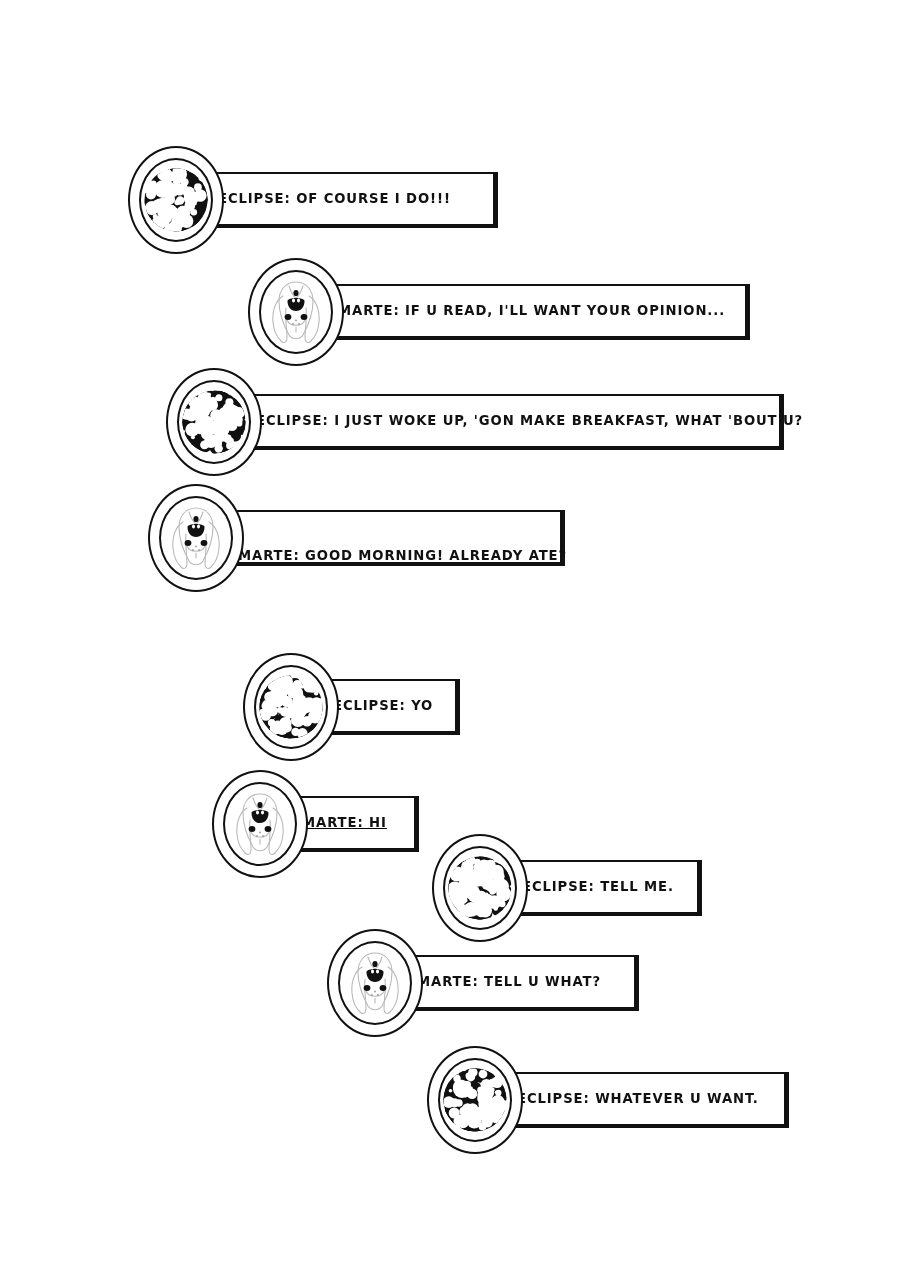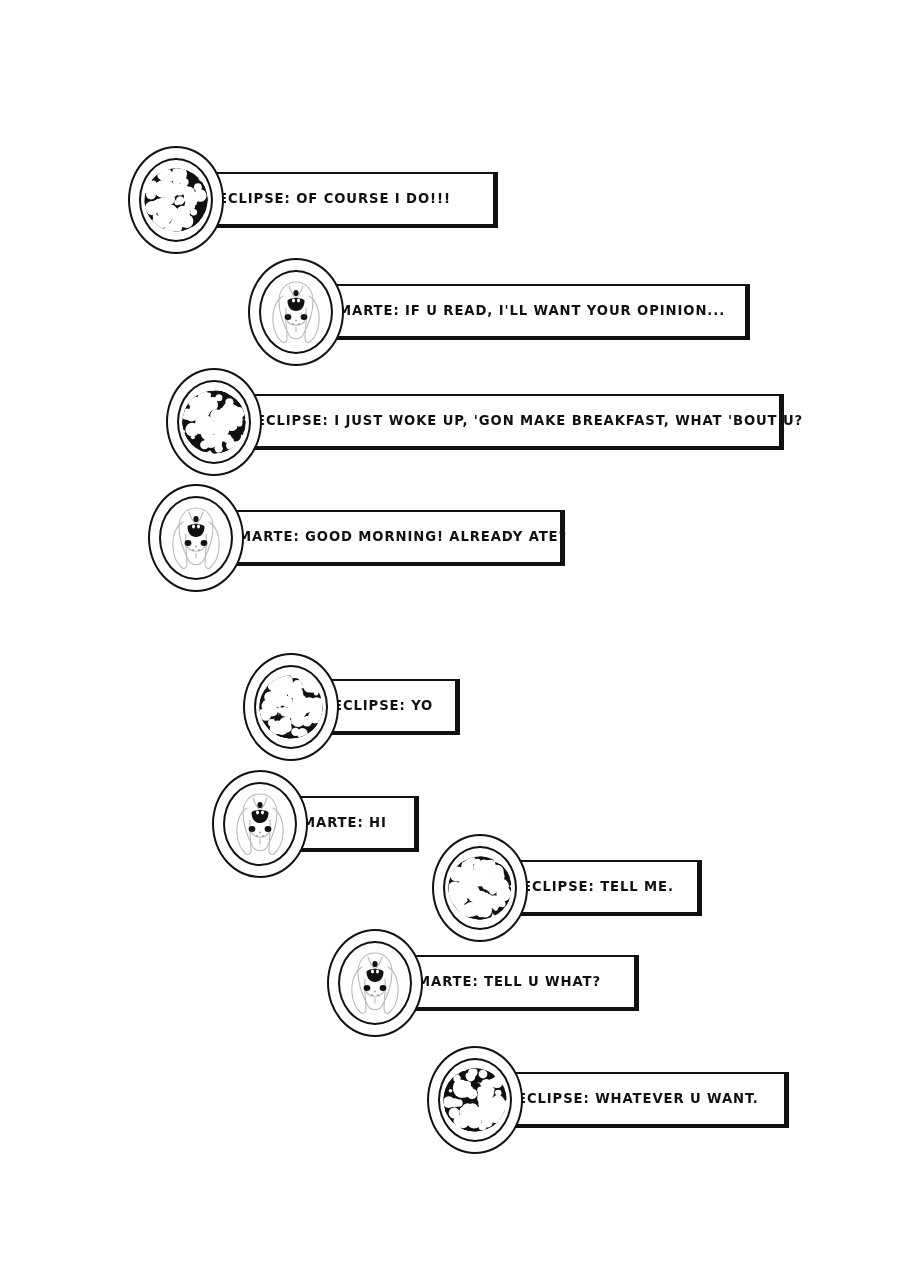--- a/index.html
+++ b/index.html
@@ -560,21 +560,21 @@
                     <circle cx="13.8" cy="12.5" r="3.3" fill="#fff"></circle>
                     <circle cx="20" cy="22" r="9" fill="#fff"></circle>
                     <circle cx="40" cy="46" r="7" fill="#fff"></circle>
                   </g>
                 </svg>
               </div>
             </div>
           </div>
         </div>
         <div class="msg" style="left: 148px; top: 484px;">
-          <div class="bubble" style="width: 355px;">
+          <div class="bubble" style="width: 355px; align-items: flex-end;">
             <span class="bubble-text">MARTE: GOOD MORNING! ALREADY ATE?</span>
           </div>
           <div class="notch"></div>
           <div class="avatar-wrap">
             <div class="avatar-ring">
               <div class="avatar-art">
                 <svg viewBox="0 0 66 76" xmlns="http://www.w3.org/2000/svg">
                   <g fill="none" stroke="#b9b9bd" stroke-width="1.1" stroke-linecap="round" stroke-linejoin="round">
                     <path d="M33 8 C22 8 16 17 16 27 C16 40 21 52 26 61 C29 66 37 66 40 61 C45 52 50 40 50 27 C50 17 44 8 33 8 Z"></path>
                     <path d="M20 22 C13 26 9 36 10 48 C10.6 56 14 63 18 67 C21 70 24 68 24 64 C24 56 22 44 23 34"></path>
@@ -817,21 +817,21 @@
                     <circle cx="12.6" cy="30.1" r="4.9" fill="#fff"></circle>
                     <circle cx="20" cy="22" r="9" fill="#fff"></circle>
                     <circle cx="40" cy="46" r="7" fill="#fff"></circle>
                   </g>
                 </svg>
               </div>
             </div>
           </div>
         </div>
         <div class="msg" style="left: 212px; top: 770px;">
-          <div class="bubble" style="width: 145px;">
+          <div class="bubble" style="width: 145px; text-decoration: underline;">
             <span class="bubble-text">MARTE: HI</span>
           </div>
           <div class="notch"></div>
           <div class="avatar-wrap">
             <div class="avatar-ring">
               <div class="avatar-art">
                 <svg viewBox="0 0 66 76" xmlns="http://www.w3.org/2000/svg">
                   <g fill="none" stroke="#b9b9bd" stroke-width="1.1" stroke-linecap="round" stroke-linejoin="round">
                     <path d="M33 8 C22 8 16 17 16 27 C16 40 21 52 26 61 C29 66 37 66 40 61 C45 52 50 40 50 27 C50 17 44 8 33 8 Z"></path>
                     <path d="M20 22 C13 26 9 36 10 48 C10.6 56 14 63 18 67 C21 70 24 68 24 64 C24 56 22 44 23 34"></path>

